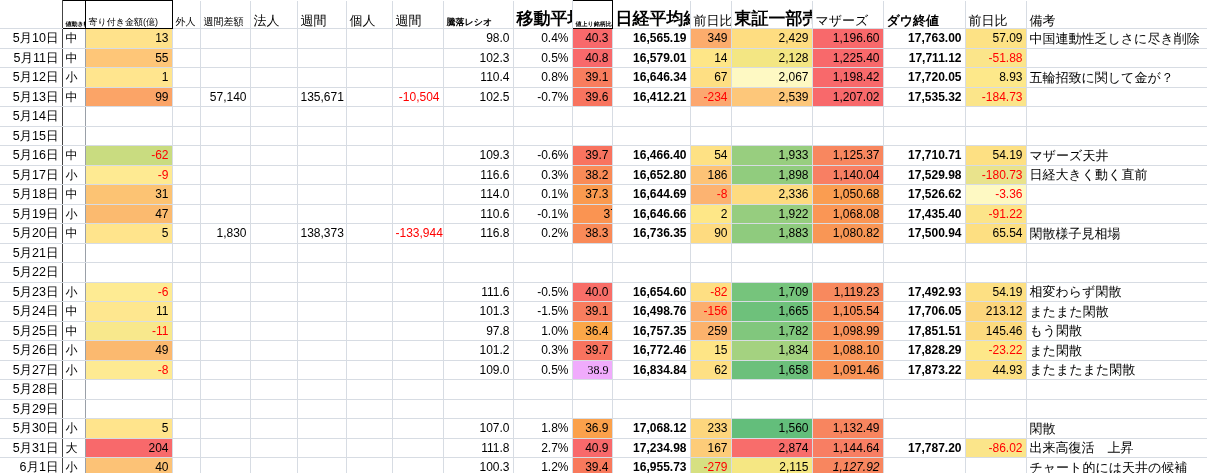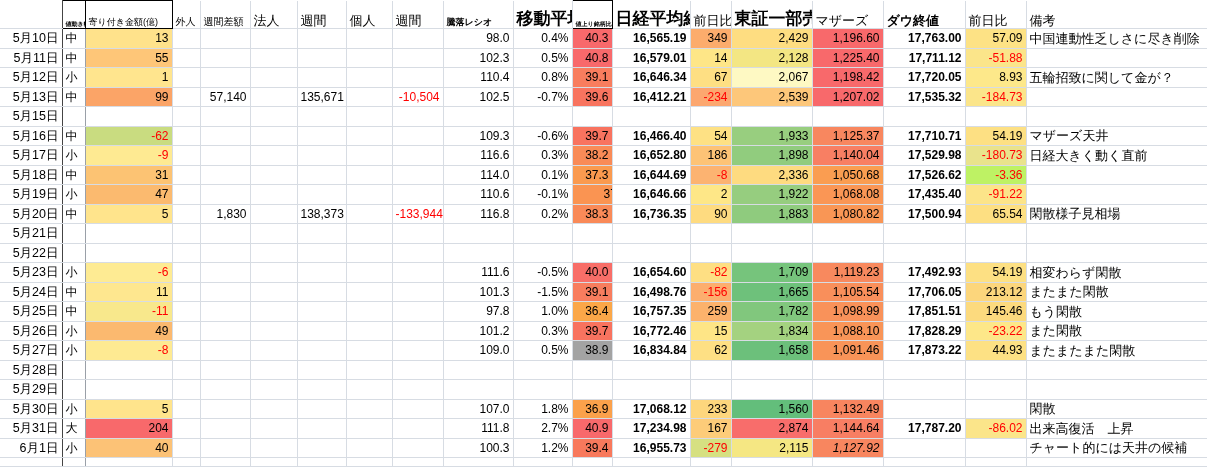--- a/index.html
+++ b/index.html
@@ -153,20 +153,41 @@
         <td class="num" style="background: rgb(248, 116, 95);">39.6</td>
         <td class="num bold">16,412.21</td>
         <td class="num neg" style="background: rgb(252, 167, 111);">-234</td>
         <td class="num" style="background: rgb(253, 199, 122);">2,539</td>
         <td class="num" style="background: rgb(248, 105, 107);">1,207.02</td>
         <td class="num bold">17,535.32</td>
         <td class="num neg" style="background: rgb(251, 229, 138);">-184.73</td>
         <td class="c-remarks"></td>
       </tr>
       <tr>
+        <td class="c-date">5月14日</td>
+        <td class="c-size"></td>
+        <td class="num"></td>
+        <td class=""></td>
+        <td class="num"></td>
+        <td class=""></td>
+        <td class="num"></td>
+        <td class=""></td>
+        <td class="num"></td>
+        <td class="num"></td>
+        <td class="num"></td>
+        <td class="num"></td>
+        <td class="num bold"></td>
+        <td class="num"></td>
+        <td class="num"></td>
+        <td class="num"></td>
+        <td class="num bold"></td>
+        <td class="num"></td>
+        <td class="c-remarks"></td>
+      </tr>
+      <tr>
         <td class="c-date">5月15日</td>
         <td class="c-size"></td>
         <td class="num"></td>
         <td class=""></td>
         <td class="num"></td>
         <td class=""></td>
         <td class="num"></td>
         <td class=""></td>
         <td class="num"></td>
         <td class="num"></td>
@@ -233,21 +254,21 @@
         <td class=""></td>
         <td class="num"></td>
         <td class="num">114.0</td>
         <td class="num">0.1%</td>
         <td class="num" style="background: rgb(250, 154, 79);">37.3</td>
         <td class="num bold">16,644.69</td>
         <td class="num neg" style="background: rgb(252, 179, 113);">-8</td>
         <td class="num" style="background: rgb(254, 219, 128);">2,336</td>
         <td class="num" style="background: rgb(250, 157, 81);">1,050.68</td>
         <td class="num bold">17,526.62</td>
-        <td class="num neg" style="background: #bef264;">-3.36</td>
+        <td class="num neg" style="background: #fef9c3;">-3.36</td>
         <td class="c-remarks"></td>
       </tr>
       <tr>
         <td class="c-date">5月19日</td>
         <td class="c-size">小</td>
         <td class="num" style="background: rgb(251, 186, 111);">47</td>
         <td class=""></td>
         <td class="num"></td>
         <td class=""></td>
         <td class="num"></td>
@@ -416,21 +437,21 @@
         <td class="c-size">小</td>
         <td class="num neg" style="background: rgb(254, 234, 146);">-8</td>
         <td class=""></td>
         <td class="num"></td>
         <td class=""></td>
         <td class="num"></td>
         <td class=""></td>
         <td class="num"></td>
         <td class="num">109.0</td>
         <td class="num">0.5%</td>
-        <td class="num" style="background: #a3a3a3;">38.9</td>
+        <td class="num" style="background: #f0abfc; font-family: Liberation Serif, serif;">38.9</td>
         <td class="num bold">16,834.84</td>
         <td class="num" style="background: rgb(254, 224, 132);">62</td>
         <td class="num" style="background: rgb(108, 192, 123);">1,658</td>
         <td class="num" style="background: rgb(249, 148, 88);">1,091.46</td>
         <td class="num bold">17,873.22</td>
         <td class="num" style="background: rgb(253, 225, 132);">44.93</td>
         <td class="c-remarks">またまたまた閑散</td>
       </tr>
       <tr>
         <td class="c-date">5月28日</td>

